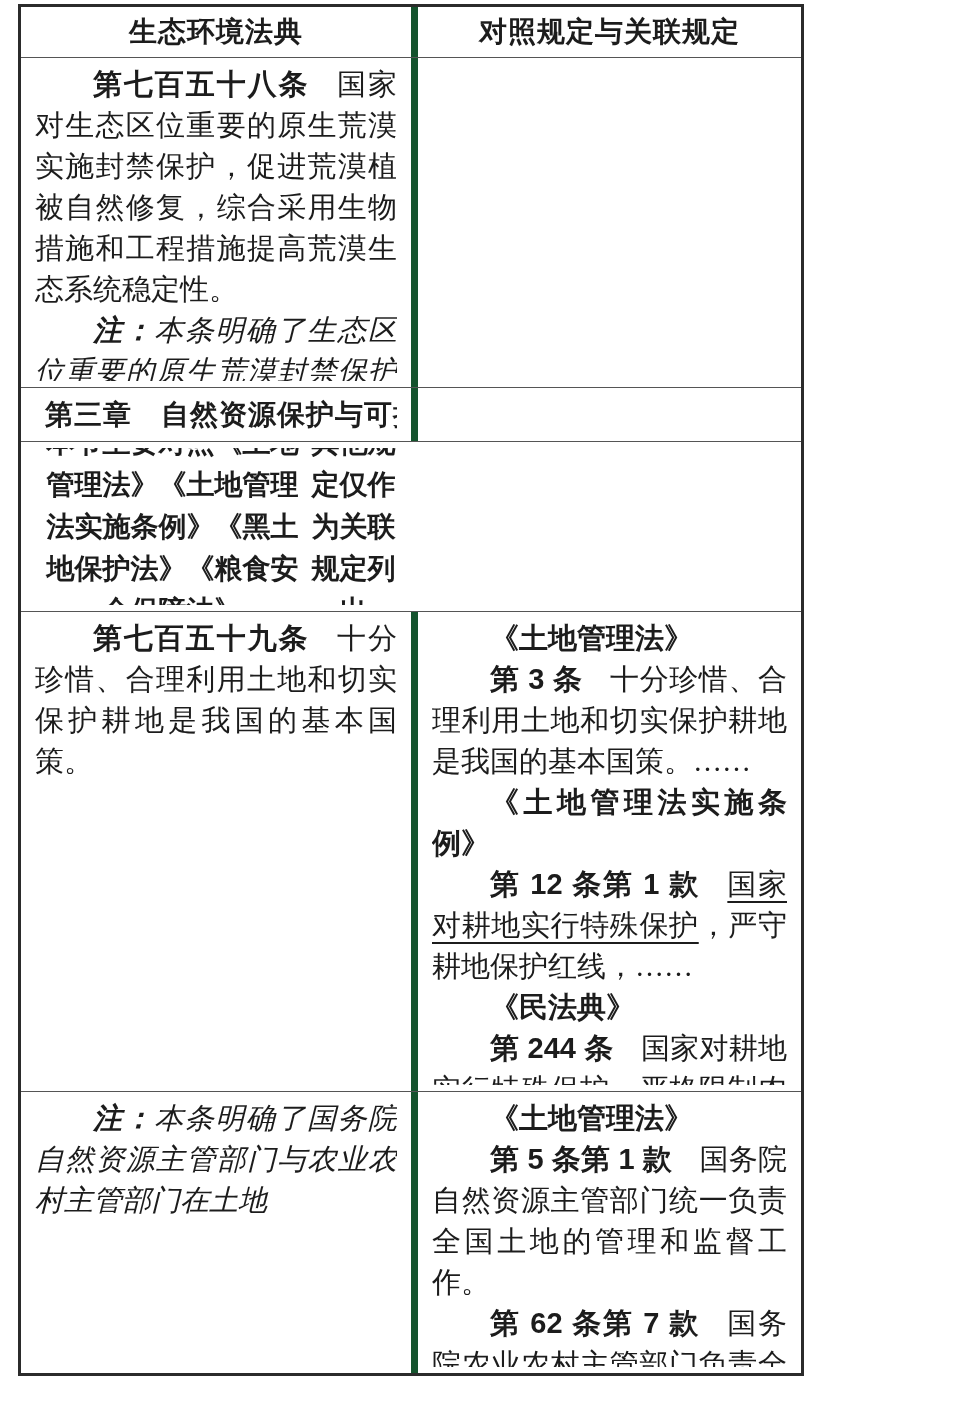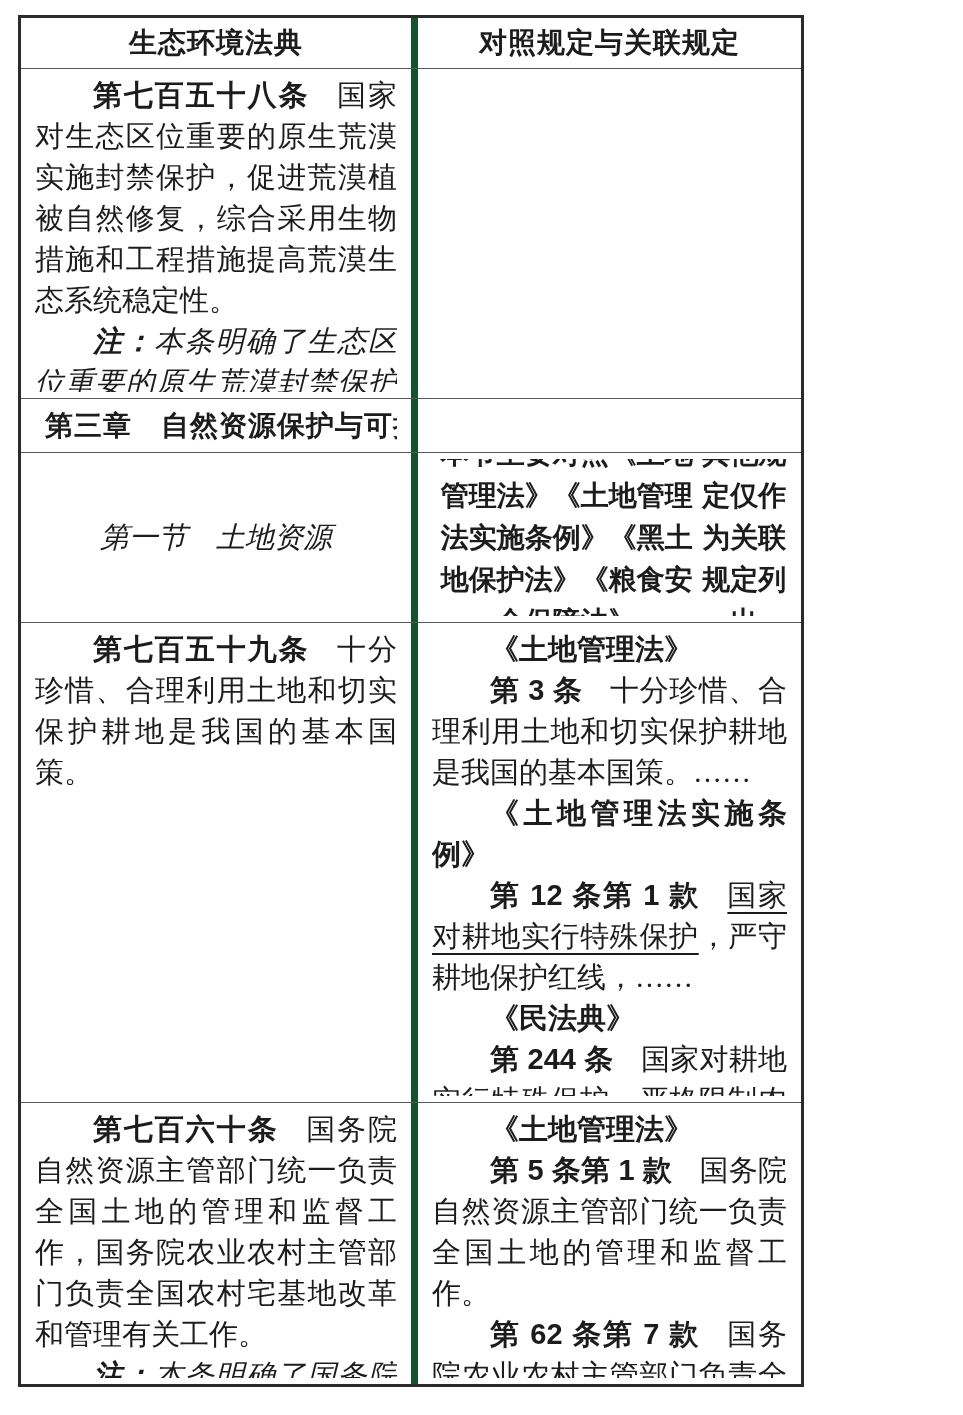--- a/index.html
+++ b/index.html
@@ -8,21 +8,21 @@
     position: relative;
     width: 963px;
     height: 1415px;
     background: #ffffff;
     overflow: hidden;
     color: #1c1c1c;
   }
   .tbl {
     position: absolute;
     left: 18px;
-    top: 15px;
+    top: 4px;
     width: 786px;
     border: 3px solid #2b2b2b;
     background: #ffffff;
   }
   .trow { display: flex; align-items: stretch; border-top: 1px solid #555555; }
   .trow:first-child { border-top: none; }
   .tcell { flex: 0 0 50%; min-width: 0; padding: 6px 14px; }
   .tcell + .tcell { border-left: 7px solid #14532d; }
 
   
@@ -99,25 +99,20 @@
 
     <div class="trow">
       <div class="tcell">
         <div class="chapter-cell h-chap">第三章　自然资源保护与可持续利用</div>
       </div>
       <div class="tcell"></div>
     </div>
 
     <div class="trow">
       <div class="tcell">
-        <div class="body-text section-left kai h-sect">
-          <p>第一节　土地资源</p>
-        </div>
-      </div>
-      <div class="tcell">
         <div class="section-right h-sect">
           <p>本节主要对照《土地管理法》《土地管理法实施条例》《黑土地保护法》《粮食安全保障法》</p>
           <p>其他规定仅作为关联规定列出</p>
         </div>
       </div>
     </div>
 
     <div class="trow">
       <div class="tcell">
         <div class="body-text h-759">
@@ -132,21 +127,20 @@
           <p><span class="hei artno">第 12 条第 1 款</span><span class="ul">国家对耕地实行特殊保护</span><span>，严守耕地保护红线，……</span></p>
           <p class="hei">《民法典》</p>
           <p><span class="hei artno">第 244 条</span><span>国家对耕地实行特殊保护，严格限制农用地转为建设用地，控制建设用地总量。不得违反法律规定的权限和程序征收集体所有的土地。</span></p>
         </div>
       </div>
     </div>
 
     <div class="trow">
       <div class="tcell">
         <div class="body-text h-760">
-          <p><span class="hei artno">第七百六十条</span><span>国务院自然资源主管部门统一负责全国土地的管理和监督工作，国务院农业农村主管部门负责全国农村宅基地改革和管理有关工作。</span></p>
           <p class="kai"><span class="hei">注：</span><span>本条明确了国务院自然资源主管部门与农业农村主管部门在土地</span></p>
         </div>
       </div>
       <div class="tcell">
         <div class="body-text h-760">
           <p class="hei">《土地管理法》</p>
           <p><span class="hei artno">第 5 条第 1 款</span><span>国务院自然资源主管部门统一负责全国土地的管理和监督工作。</span></p>
           <p><span class="hei artno">第 62 条第 7 款</span><span>国务院农业农村主管部门负责全国农村宅基地改革和管理有关工作。</span></p>
         </div>
       </div>

